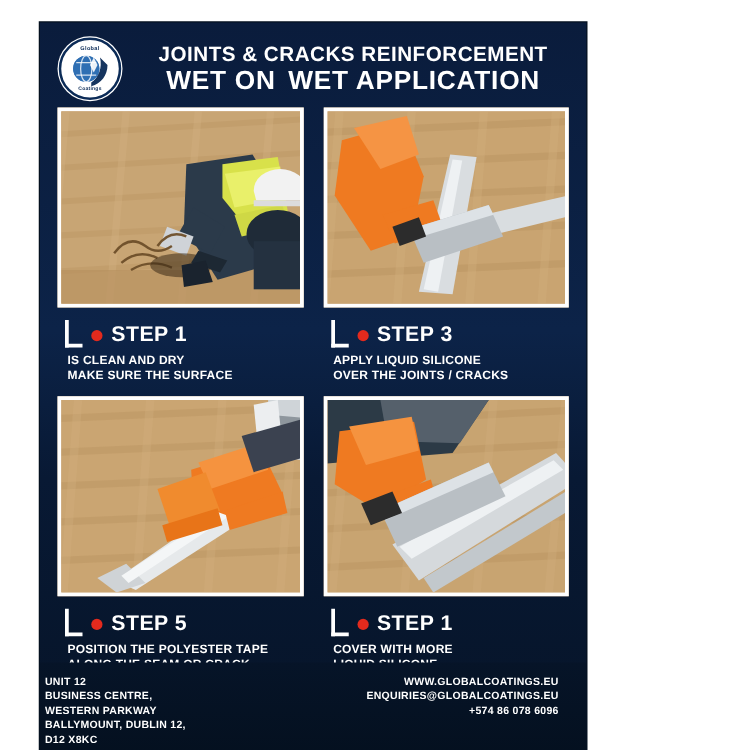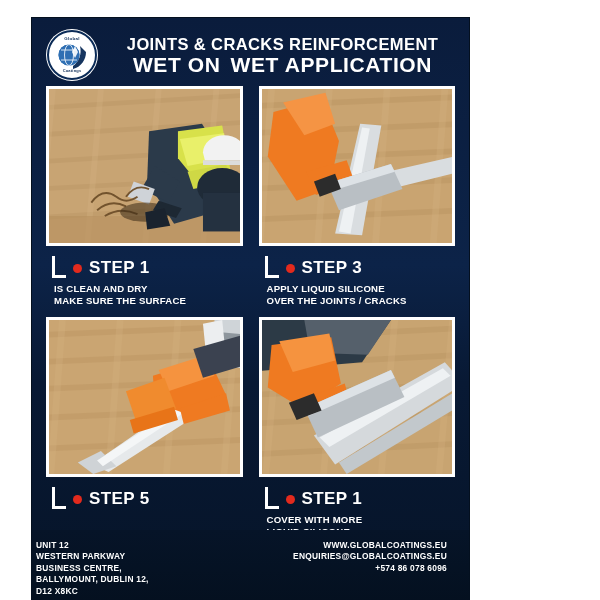--- a/index.html
+++ b/index.html
@@ -272,20 +272,24 @@
 
           <path d="M166 30 L230 12 L230 44 L176 60 Z" fill="#3b4250"></path>
         </svg>
       </div>
       <div class="caption">
         <div class="step-row">
           <div class="bracket"></div>
           <div class="dot"></div>
           <div class="step-title">STEP 5</div>
         </div>
+        <div class="step-desc">
+          <span>POSITION THE POLYESTER TAPE</span>
+          <span>ALONG THE SEAM OR CRACK</span>
+        </div>
       </div>
     </div>
 
     <div class="cell">
       <div class="photo">
         <svg width="100%" height="100%" viewBox="0 0 230 160" preserveAspectRatio="xMidYMid slice" aria-hidden="true">
           <rect width="230" height="160" fill="#c8a471"></rect>
           <g opacity=".5">
             <path d="M0 20 L230 8 M0 48 L230 36 M0 78 L230 66 M0 108 L230 96 M0 140 L230 128" stroke="#a8814f" stroke-width="6" opacity=".4"></path>
             <path d="M34 0 L20 160 M94 0 L80 160 M154 0 L140 160 M214 0 L200 160" stroke="#dcbc8d" stroke-width="7" opacity=".3"></path>
@@ -318,22 +322,22 @@
           <span>LIQUID SILICONE</span>
         </div>
       </div>
     </div>
 
   </div>
 
   <div class="footer">
     <div class="addr">
       <div>UNIT 12</div>
+      <div>BUSINESS CENTRE,</div>
       <div>WESTERN PARKWAY</div>
-      <div>BUSINESS CENTRE,</div>
       <div>BALLYMOUNT, DUBLIN 12,</div>
       <div>D12 X8KC</div>
     </div>
     <div class="contact">
       <div>WWW.GLOBALCOATINGS.EU</div>
       <div>ENQUIRIES@GLOBALCOATINGS.EU</div>
       <div class="lc">+574 86 078 6096</div>
     </div>
   </div>
 

